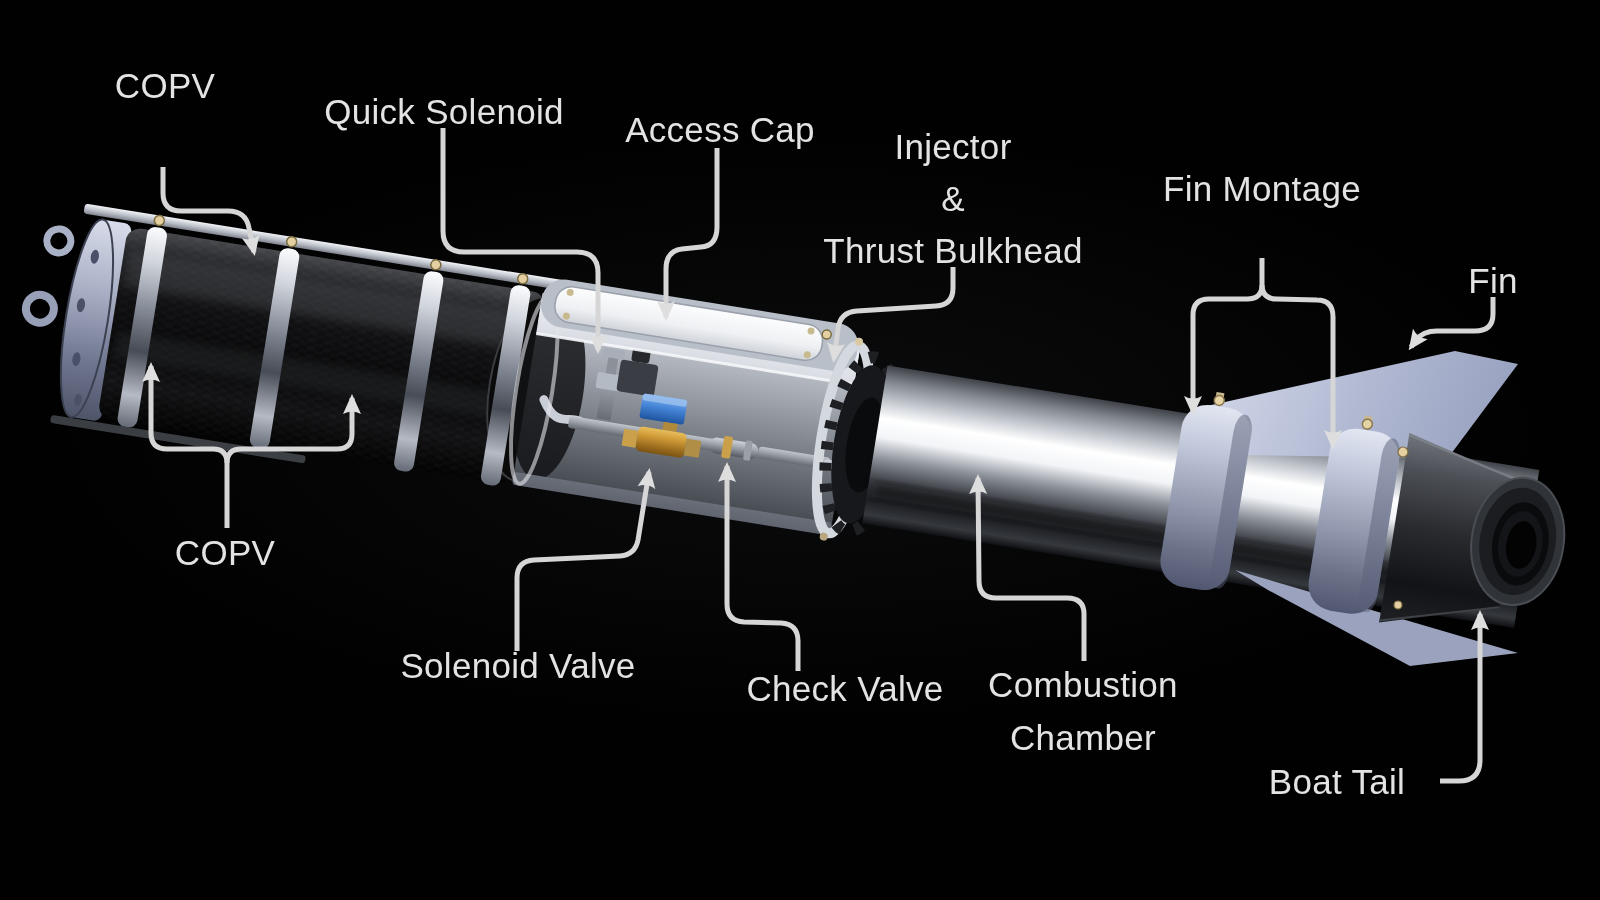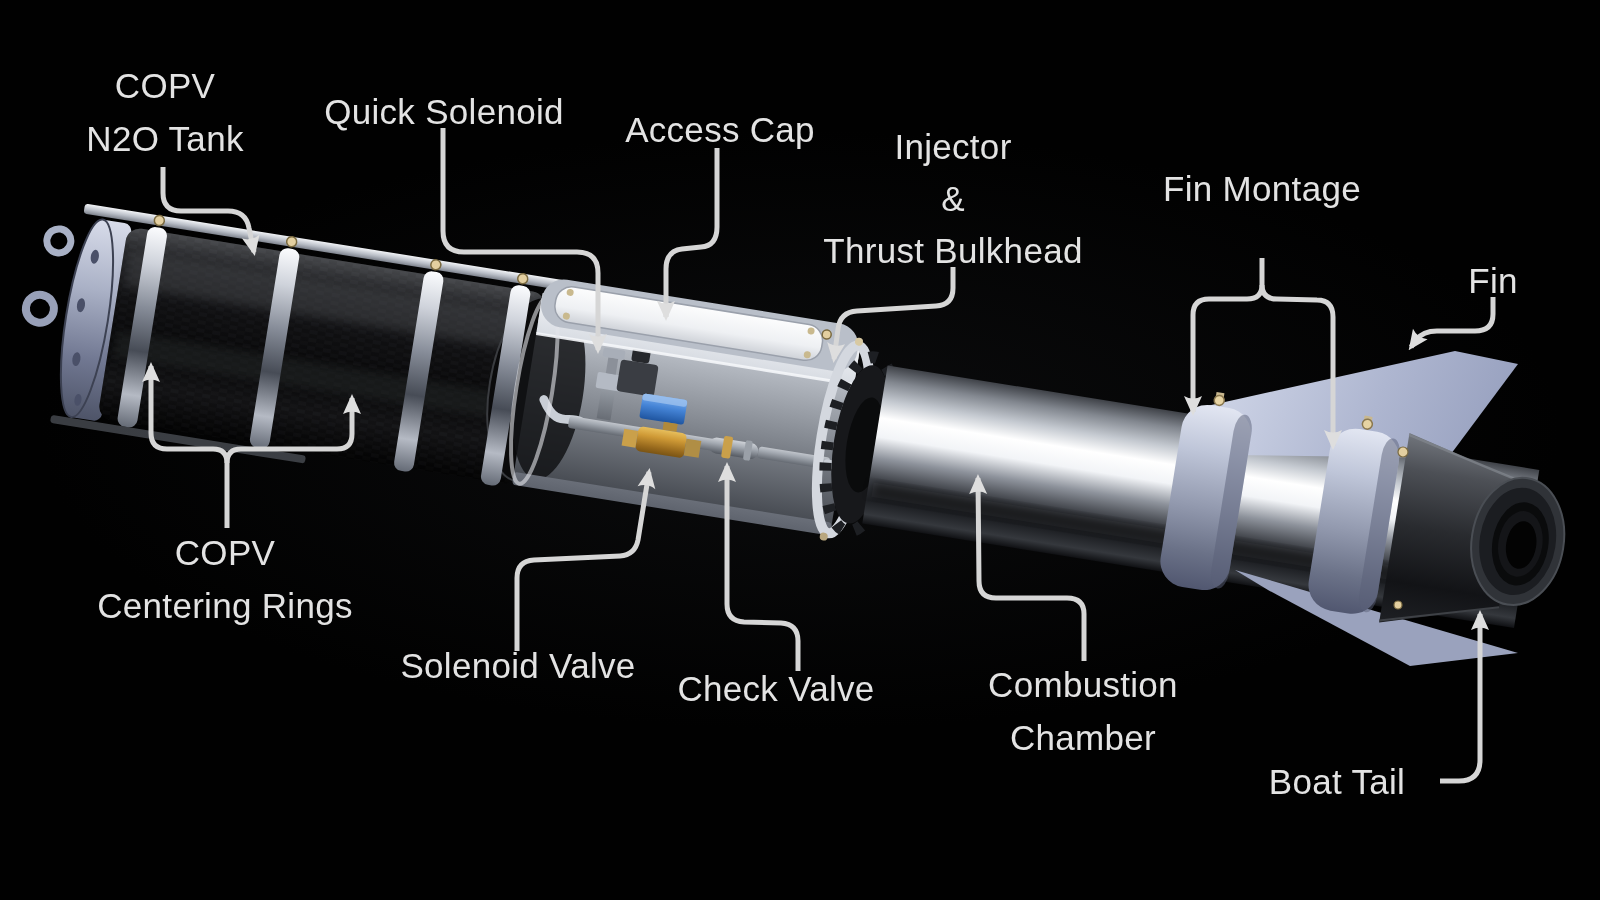--- a/index.html
+++ b/index.html
@@ -290,47 +290,45 @@
     <path d="M227,463 Q227,449 241,449 L337,449 Q352,449 352,434 L352,398" marker-end="url(#arrow)"></path>
     <path d="M517,651 L517,578 Q517,561 534,560 L620,556 Q635,555 638,540 L649,472" marker-end="url(#arrow)"></path>
     <path d="M798,671 L798,641 Q798,624 781,623 L744,622 Q727,621 727,604 L727,466" marker-end="url(#arrow)"></path>
     <path d="M1084,661 L1084,614 Q1084,598 1067,598 L996,598 Q979,598 979,581 L978,478" marker-end="url(#arrow)"></path>
     <path d="M1440,781 L1459,781 Q1480,781 1480,760 L1480,614" marker-end="url(#arrow)"></path>
   </g>
 </svg>
 
   <div class="lbl" style="left:165px;top:59px">
     <span>COPV</span>
-    <span>N2O Tank</span>
   </div>
   <div class="lbl" style="left:444px;top:85px">
     <span>Quick Solenoid</span>
   </div>
   <div class="lbl" style="left:720px;top:103px">
     <span>Access Cap</span>
   </div>
   <div class="lbl tight" style="left:953px;top:121px">
     <span>Injector</span>
     <span>&amp;</span>
     <span>Thrust Bulkhead</span>
   </div>
   <div class="lbl" style="left:1262px;top:162px">
     <span>Fin Montage</span>
   </div>
   <div class="lbl" style="left:1493px;top:254px">
     <span>Fin</span>
   </div>
   <div class="lbl" style="left:225px;top:526px">
     <span>COPV</span>
-    <span>Centering Rings</span>
   </div>
   <div class="lbl" style="left:518px;top:639px">
     <span>Solenoid Valve</span>
   </div>
-  <div class="lbl" style="left:776px;top:662px">
+  <div class="lbl" style="left:845px;top:662px">
     <span>Check Valve</span>
   </div>
   <div class="lbl" style="left:1083px;top:658px">
     <span>Combustion</span>
     <span>Chamber</span>
   </div>
   <div class="lbl" style="left:1337px;top:755px">
     <span>Boat Tail</span>
   </div>
 </div>

